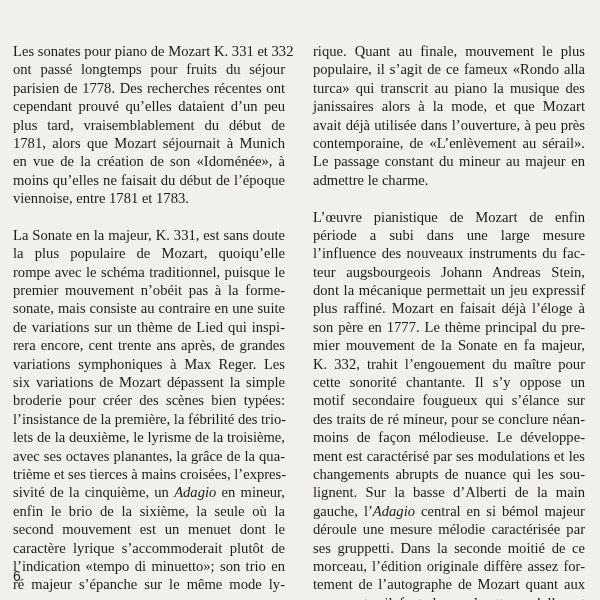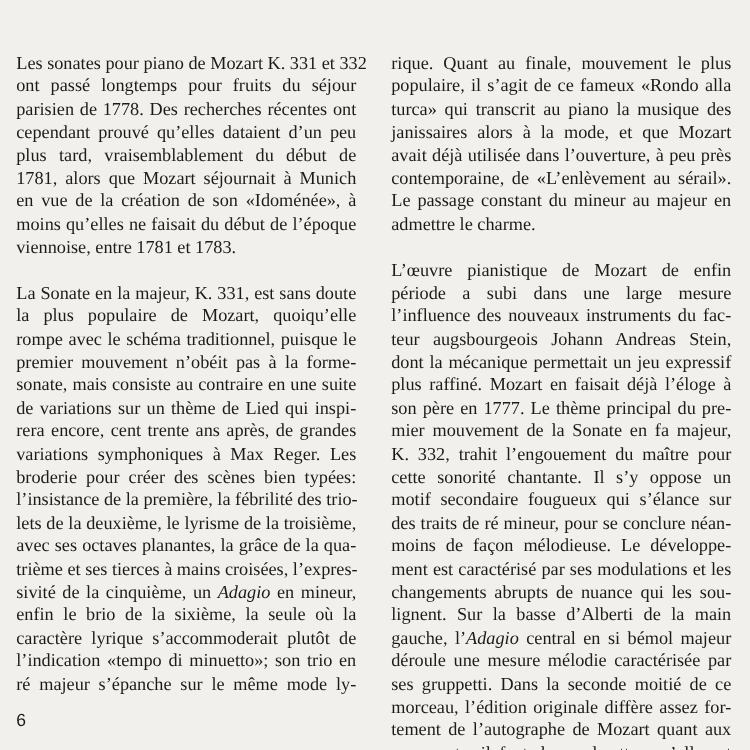--- a/index.html
+++ b/index.html
@@ -55,27 +55,29 @@
   <div class="gap"></div>
   <div>
     <span class="line">La Sonate en la majeur, K. 331, est sans doute</span>
     <span class="line">la plus populaire de Mozart, quoiqu’elle</span>
     <span class="line">rompe avec le schéma traditionnel, puisque le</span>
     <span class="line">premier mouvement n’obéit pas à la forme-</span>
     <span class="line">sonate, mais consiste au contraire en une suite</span>
     <span class="line">de variations sur un thème de Lied qui inspi-</span>
     <span class="line">rera encore, cent trente ans après, de grandes</span>
     <span class="line">variations symphoniques à Max Reger. Les</span>
+    <span class="line">six variations de Mozart dépassent la simple</span>
     <span class="line">broderie pour créer des scènes bien typées:</span>
     <span class="line">l’insistance de la première, la fébrilité des trio-</span>
     <span class="line">lets de la deuxième, le lyrisme de la troisième,</span>
     <span class="line">avec ses octaves planantes, la grâce de la qua-</span>
     <span class="line">trième et ses tierces à mains croisées, l’expres-</span>
     <span class="line">sivité de la cinquième, un <i>Adagio</i> en mineur,</span>
     <span class="line">enfin le brio de la sixième, la seule où la</span>
+    <span class="line">second mouvement est un menuet dont le</span>
     <span class="line">caractère lyrique s’accommoderait plutôt de</span>
     <span class="line">l’indication «tempo di minuetto»; son trio en</span>
     <span class="line">ré majeur s’épanche sur le même mode ly-</span>
   </div>
 </div>
 
 <div class="col right">
   <div>
     <span class="line">rique. Quant au finale, mouvement le plus</span>
     <span class="line">populaire, il s’agit de ce fameux «Rondo alla</span>

